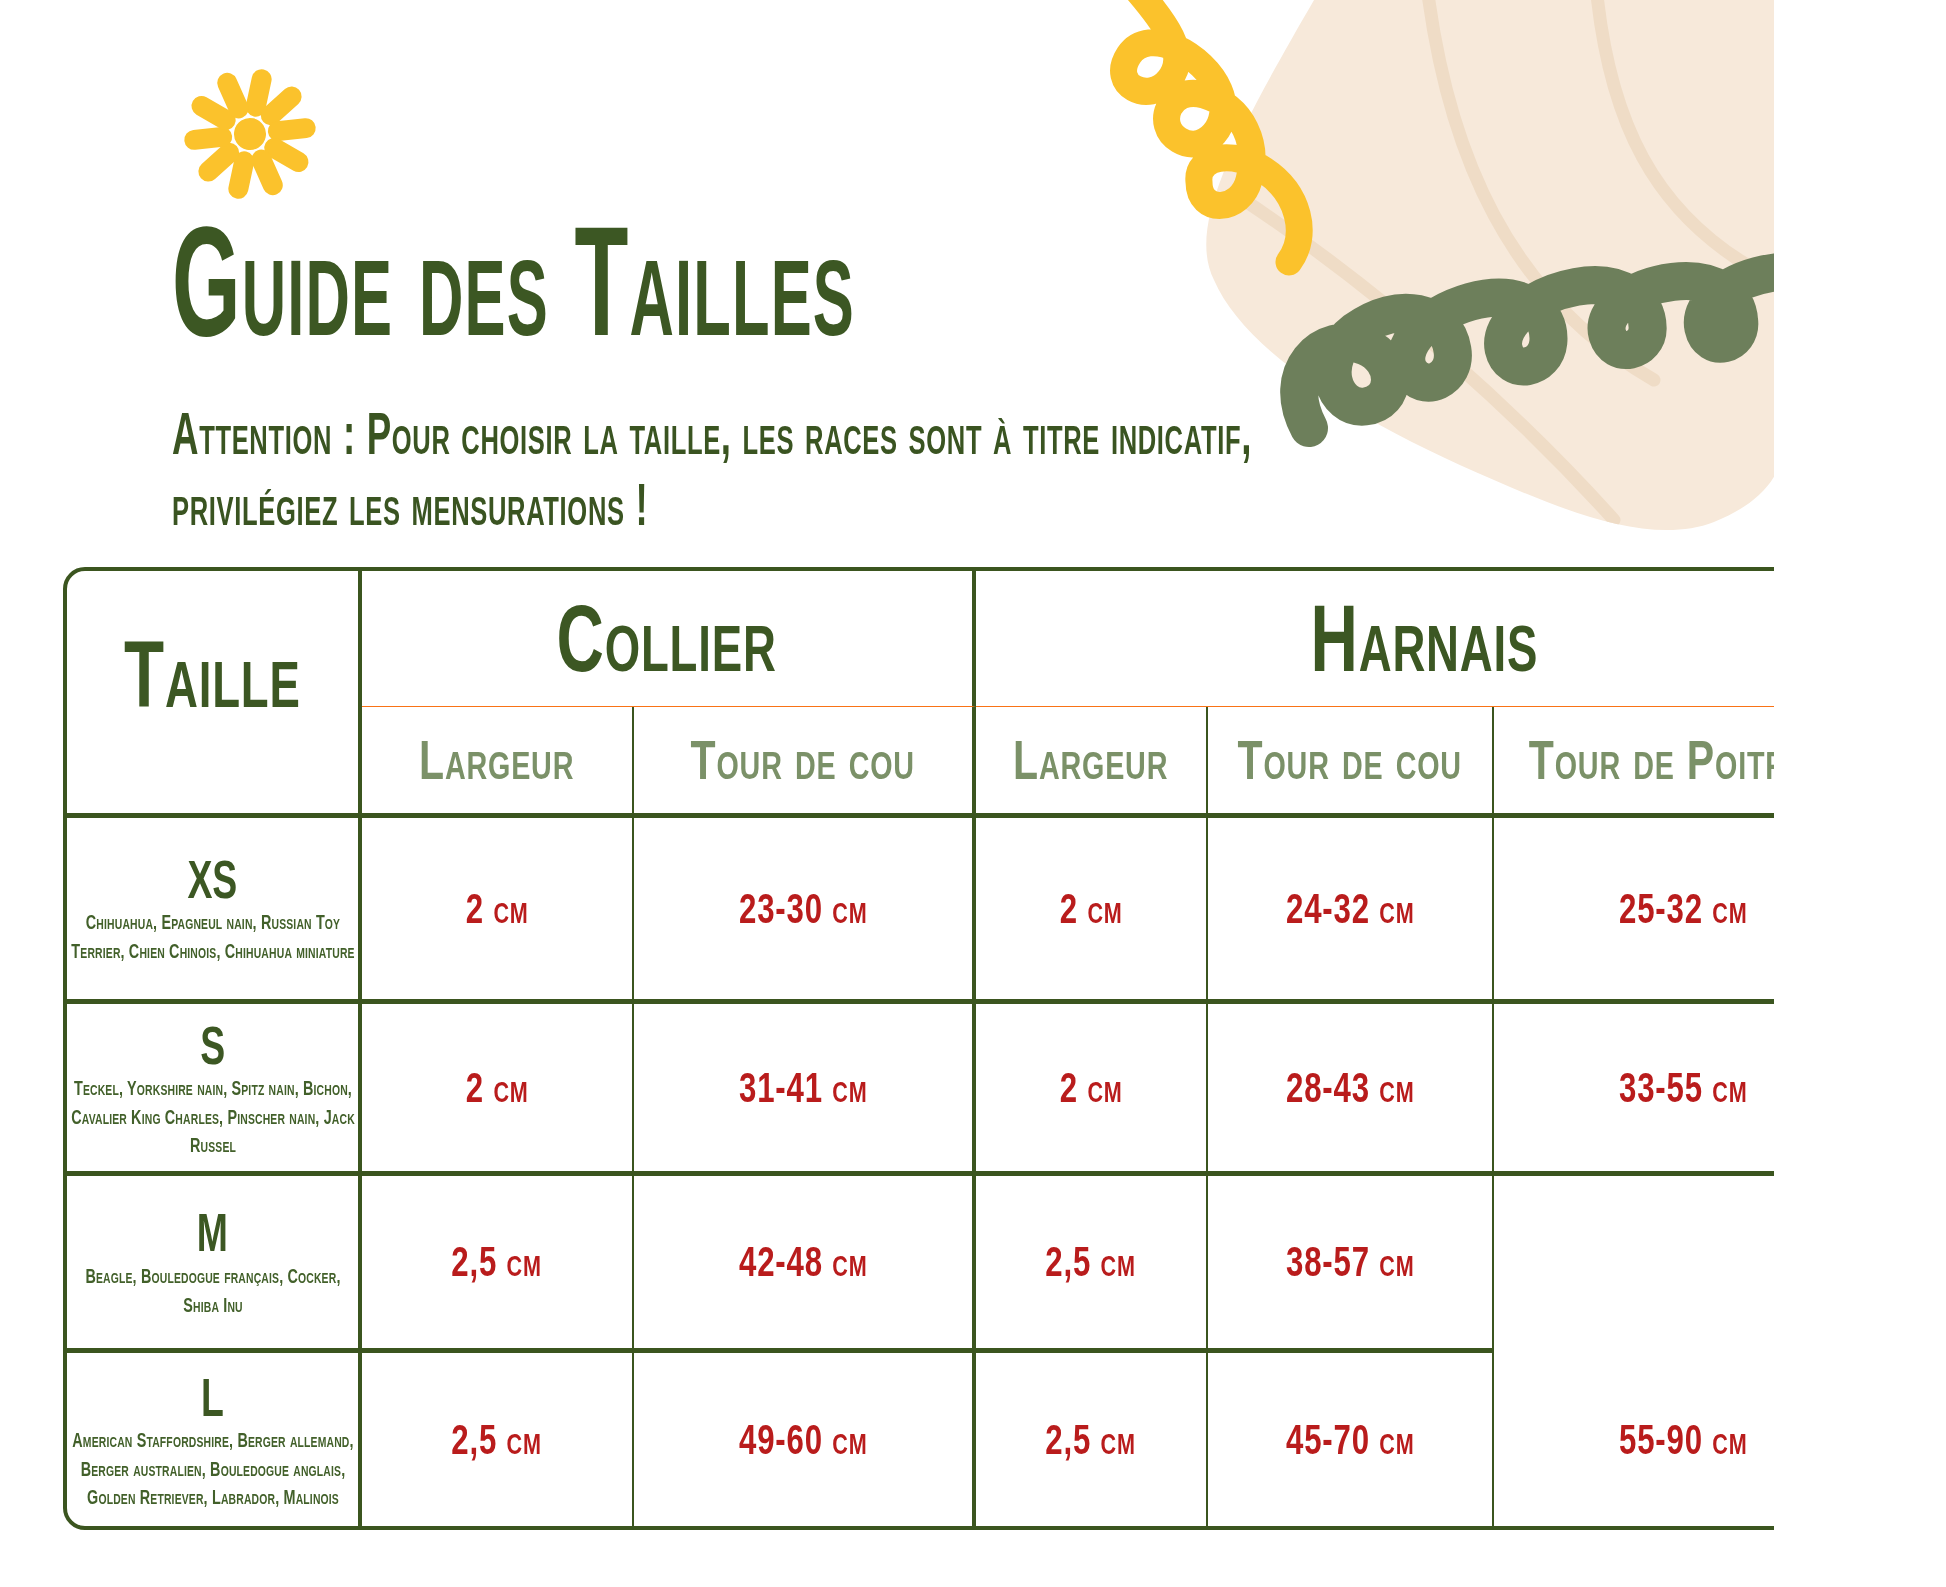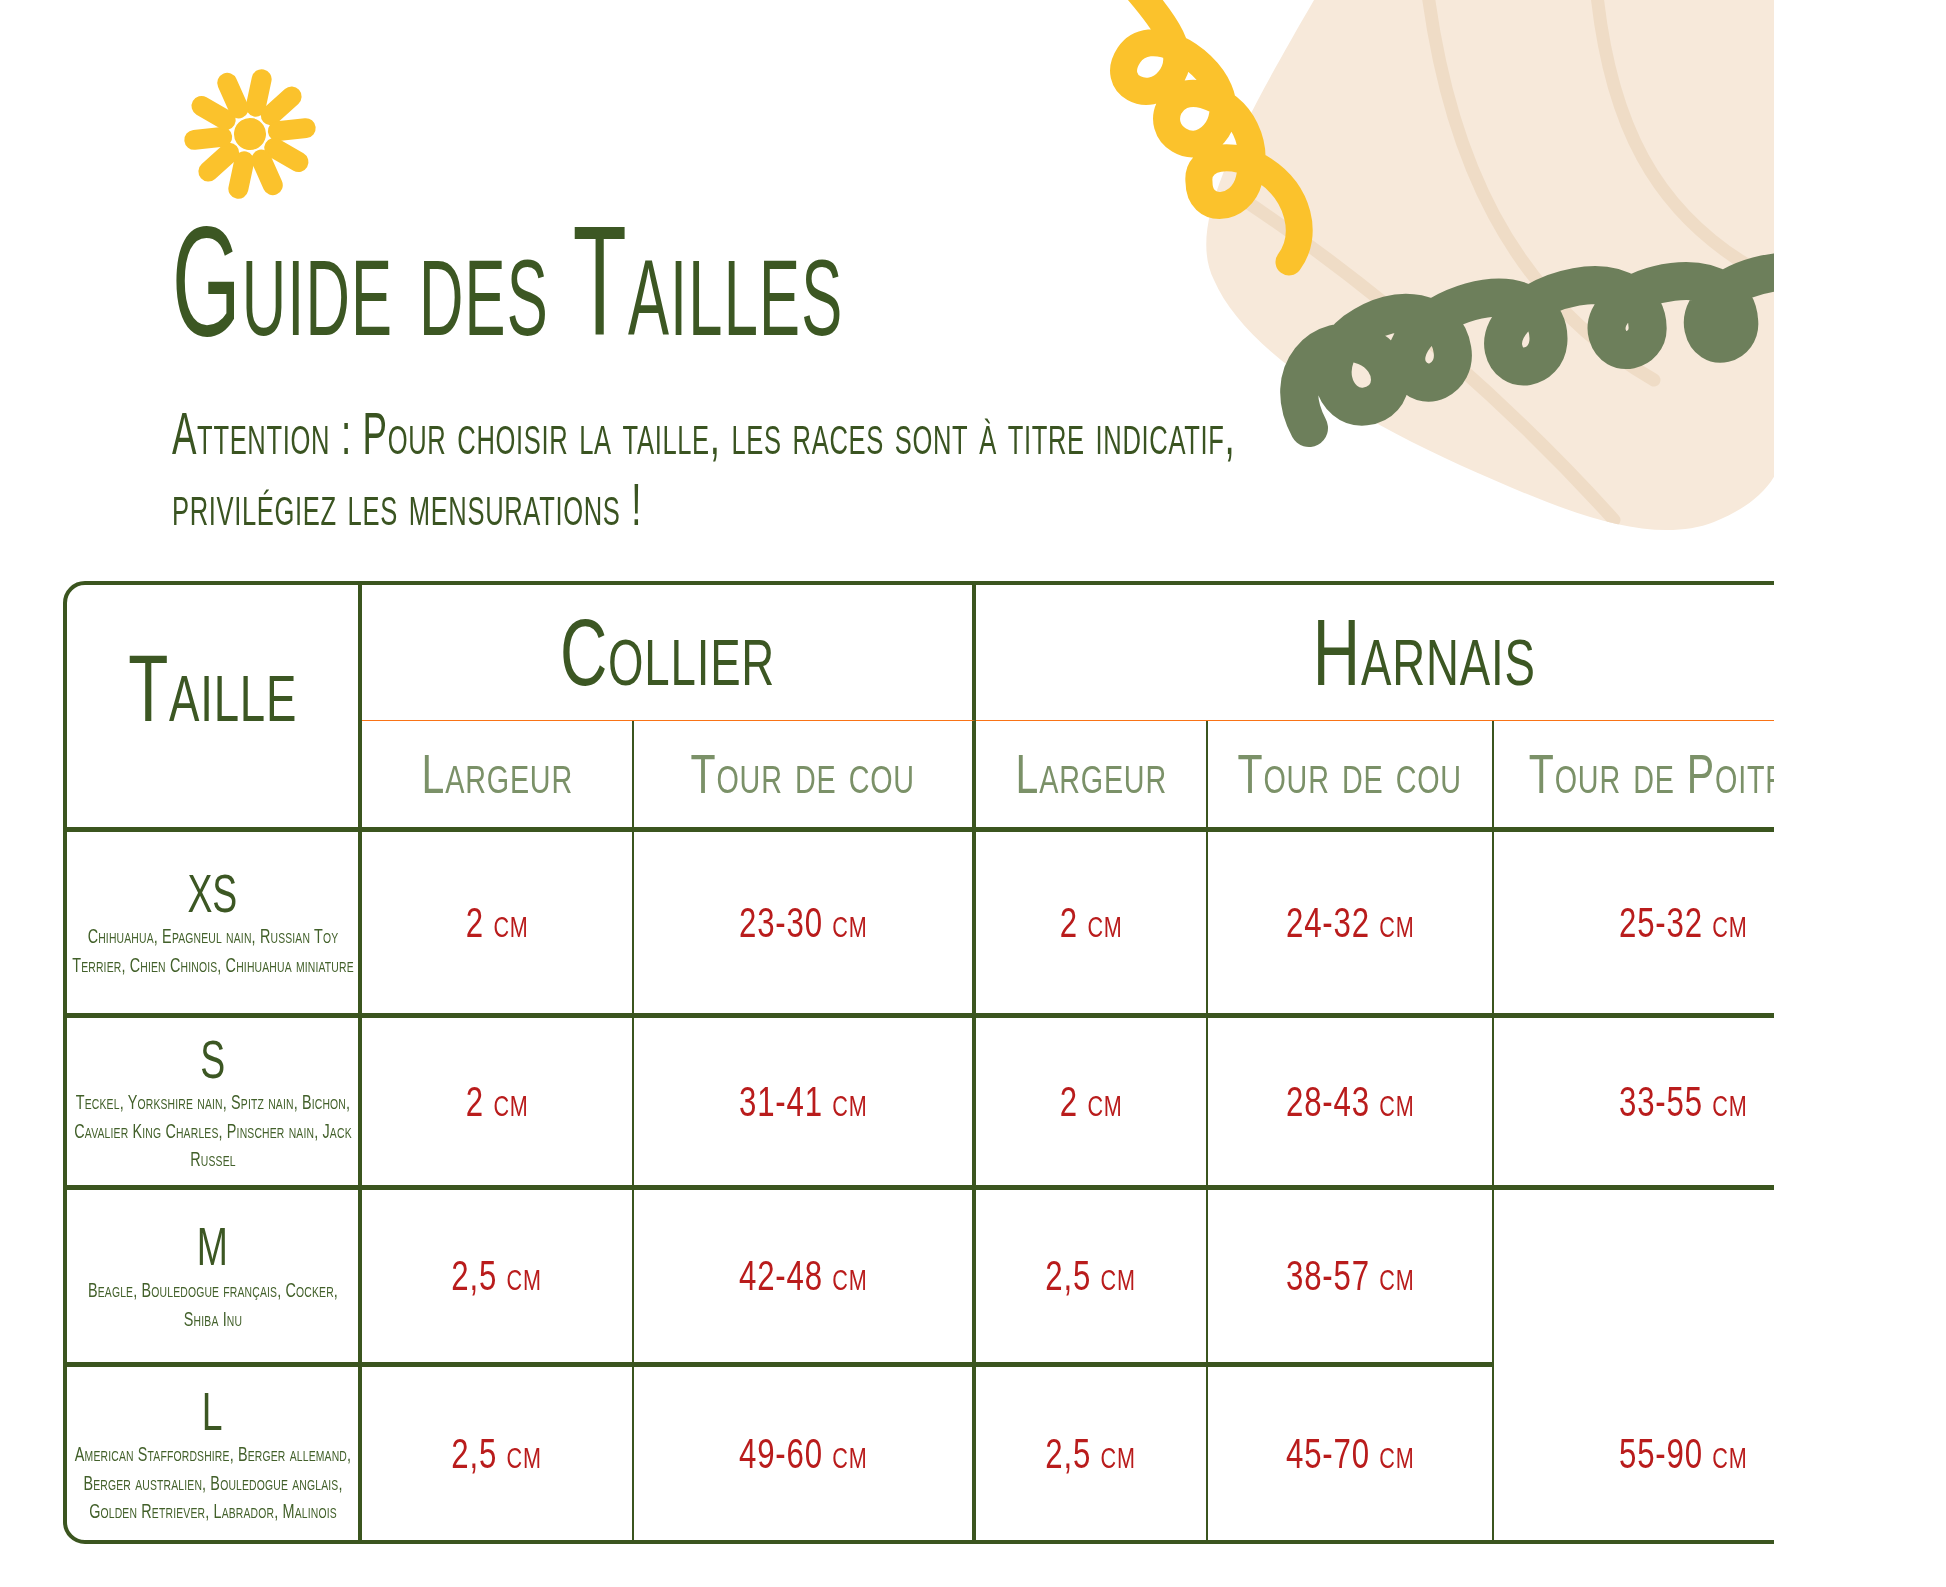--- a/index.html
+++ b/index.html
@@ -4,20 +4,21 @@
 <style>
   * { margin: 0; padding: 0; box-sizing: border-box; }
   html, body { background: #ffffff; }
   .canvas {
     position: relative;
     width: 1774px;
     height: 1587px;
     background: #ffffff;
     overflow: hidden;
     font-family: "Liberation Sans", sans-serif;
+    font-weight: bold;
   }
   .hand {
     font-variant-caps: small-caps;
     font-family: "Liberation Sans", sans-serif;
   }
   .sq { display: inline-block; white-space: nowrap; }
 
   
   .deco { position: absolute; pointer-events: none; }
   #deco-asterisk { left: 178px; top: 52px; }
@@ -32,21 +33,21 @@
   }
   .subtitle {
     position: absolute; left: 172px; top: 398px;
     font-size: 56px; line-height: 1.22; color: #3a5421; letter-spacing: 1px;
     white-space: nowrap;
     transform: scale(0.655, 1.05); transform-origin: left top;
   }
 
   
   .size-table {
-    position: absolute; left: 63px; top: 581px;
+    position: absolute; left: 63px; top: 567px;
     width: 1814px; height: 963px;
     border: 4px solid #3b551f;
     border-radius: 22px;
     overflow: hidden;
     display: grid;
     grid-template-columns: 295px 272px 342px 232px 286px auto;
     grid-template-rows: 136px 111px 186px 172px 177px auto;
     background: #ffffff;
     color: #3c5723;
   }

